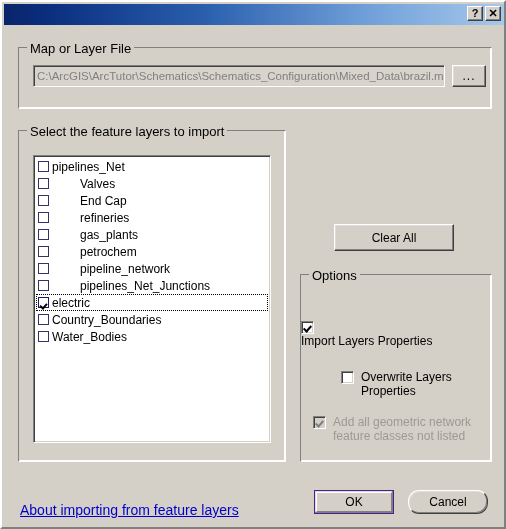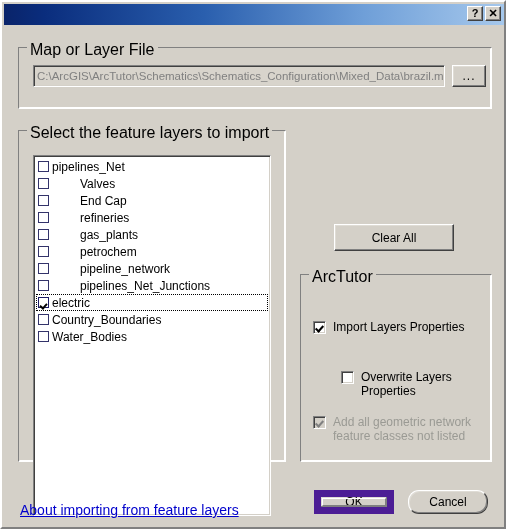--- a/index.html
+++ b/index.html
@@ -85,21 +85,21 @@
     border-left-color: transparent;
     border-top-color: transparent;
     pointer-events: none;
   }
   .group-legend {
     position: absolute;
     top: -7px;
     left: 8px;
     background: #d4d0c8;
     padding: 0 3px;
-    font-size: 16px;
+    font-size: 13px;
     color: #000000;
     white-space: nowrap;
     text-align: center;
   }
 
   #group-map { left: 16px; top: 45px; width: 474px; height: 62px; }
   #group-layers { left: 16px; top: 128px; width: 268px; height: 332px; }
   #group-options { left: 298px; top: 272px; width: 192px; height: 188px; }
 
   
@@ -135,21 +135,21 @@
     box-shadow: inset -1px -1px 0 #808080, inset 1px 1px 0 #dfdcd5;
     font-size: 12px;
     color: #000000;
     display: flex;
     align-items: center;
     justify-content: center;
     cursor: default;
     font-family: "Liberation Sans", sans-serif;
   }
   .btn.default-btn {
-    border: 7px solid #4c1d95;
+    border: 1px solid #4c1d95;
   }
   .btn.default-btn .btn-face {
     position: absolute;
     left: 1px; top: 1px; right: 1px; bottom: 1px;
     border-left: 1px solid #ffffff;
     border-top: 1px solid #ffffff;
     border-right: 1px solid #808080;
     border-bottom: 1px solid #808080;
     pointer-events: none;
   }
@@ -159,21 +159,21 @@
   #btn-clear-all  { left: 332px; top: 222px; width: 120px; height: 27px; }
   #btn-ok     { left: 312px; top: 488px; width: 80px; height: 24px; }
   #btn-cancel { left: 406px; top: 488px; width: 80px; height: 24px; border-radius: 11px; }
 
   
   .listbox {
     position: absolute;
     left: 31px;
     top: 153px;
     width: 238px;
-    height: 361px;
+    height: 288px;
     box-sizing: border-box;
     background: #ffffff;
     border: 1px solid #808080;
     border-right-color: #ffffff;
     border-bottom-color: #ffffff;
     box-shadow: inset 1px 1px 0 #404040, inset -1px -1px 0 #d4d0c8;
     overflow: hidden;
     padding: 2px 2px 0 2px;
   }
   .list-row {
@@ -219,21 +219,21 @@
     border-width: 0 2px 2px 0;
     transform: rotate(42deg);
   }
 
   
   .opt-row {
     position: absolute;
     display: flex;
     align-items: flex-start;
   }
-  #opt-import    { left: 311px; top: 318px; }
+  #opt-import    { left: 299px; top: 318px; flex-direction: column; }
   #opt-overwrite { left: 311px; top: 368px; padding-left: 28px; }
   #opt-addall    { left: 311px; top: 413px; }
 
   .cb-3d {
     width: 13px;
     height: 13px;
     box-sizing: border-box;
     background: #ffffff;
     border-top: 1px solid #808080;
     border-left: 1px solid #808080;
@@ -346,21 +346,21 @@
       <div class="list-row">
         <span class="cb-flat unchecked"></span>
         <span class="list-label">Water_Bodies</span>
       </div>
     </div>
 
   <div class="btn" id="btn-clear-all">Clear All</div>
 
   <div class="groupbox" id="group-options">
     <div class="inner-border"></div>
-    <div class="group-legend">ArcTutor</div>
+    <div class="group-legend">Options</div>
   </div>
 
   <div class="opt-row" id="opt-import">
     <span class="cb-3d checked"></span>
     <span class="opt-label">Import Layers Properties</span>
   </div>
 
   <div class="opt-row" id="opt-overwrite">
     <span class="cb-3d"></span>
     <span class="opt-label">Overwrite Layers Properties</span>

